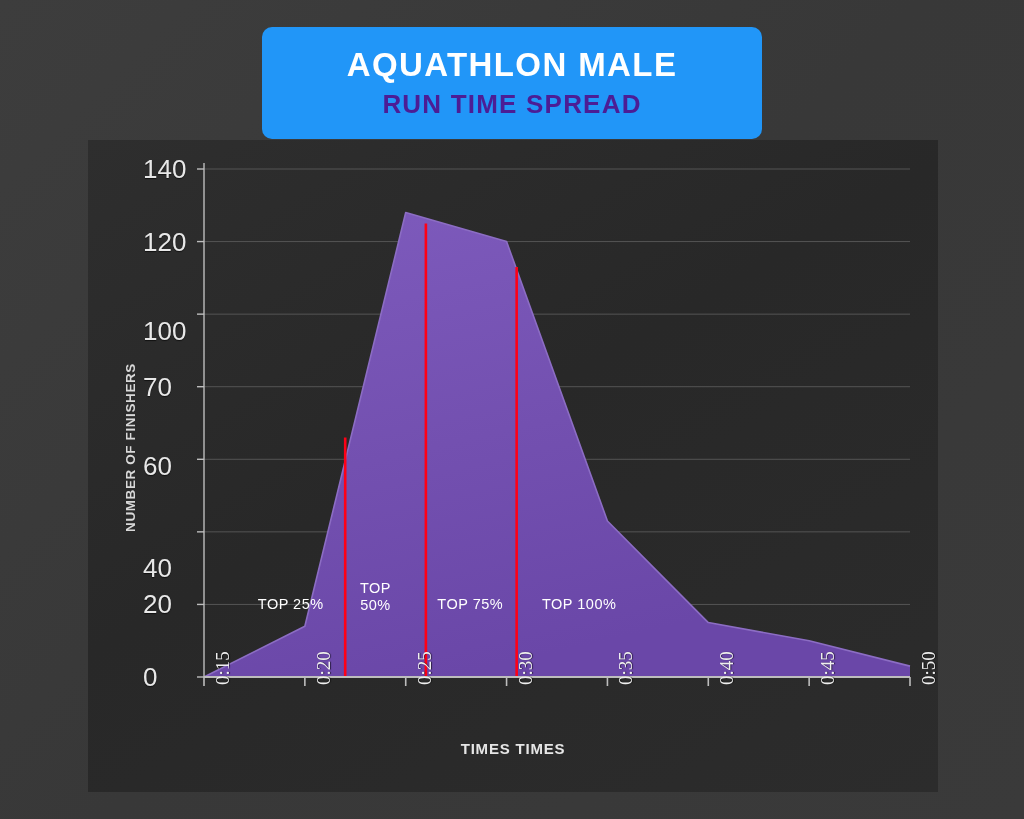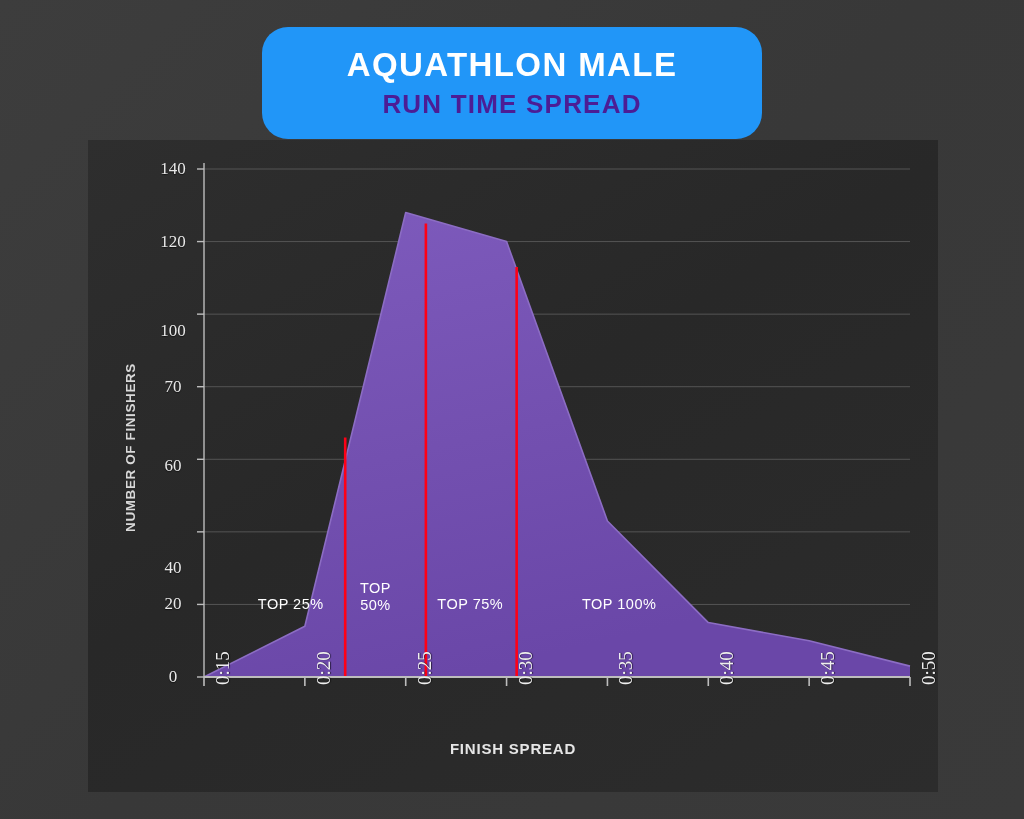--- a/index.html
+++ b/index.html
@@ -22,21 +22,21 @@
   }
 
   
   .title-badge {
     position: absolute;
     left: 262px;
     top: 27px;
     width: 500px;
     height: 112px;
     background: #2196f8;
-    border-radius: 26px;
+    border-radius: 10px;
     box-sizing: border-box;
     display: flex;
     flex-direction: column;
     align-items: center;
     justify-content: center;
     z-index: 5;
   }
   .title-main {
     color: #ffffff;
     font-size: 33px;
@@ -70,24 +70,24 @@
     position: absolute;
     left: 0;
     top: 0;
   }
 
   
   .ytick {
     position: absolute;
     right: 0;
     width: 60px;
-    text-align: center;
+    text-align: left;
     color: #e8e8e8;
-    font-size: 17px;
-    font-family: Liberation Serif, serif;
+    font-size: 26px;
+    font-family: Liberation Sans, sans-serif;
     transform: translateY(-50%);
     text-shadow: 0 1px 1px rgba(0,0,0,.6);
   }
   .ytick-wrap {
     position: absolute;
     left: 30px;
     top: 0;
     width: 85px;
     height: 652px;
   }
@@ -218,24 +218,24 @@
         <div class="xtick" style="left: 124px;">0:15</div>
         <div class="xtick" style="left: 224.857px;">0:20</div>
         <div class="xtick" style="left: 325.714px;">0:25</div>
         <div class="xtick" style="left: 426.571px;">0:30</div>
         <div class="xtick" style="left: 527.429px;">0:35</div>
         <div class="xtick" style="left: 628.286px;">0:40</div>
         <div class="xtick" style="left: 729.143px;">0:45</div>
         <div class="xtick" style="left: 830px;">0:50</div>
       </div>
 
-    <div class="xaxis-title">FINISH SPREAD</div>
+    <div class="xaxis-title">TIMES TIMES</div>
 
     <div id="annotation-wrap">
         <div class="pct-label" style="left: 202.737px; top: 464.429px;">TOP 25%</div>
         <div class="pct-label" style="left: 287.457px; top: 457.171px;">TOP
 50%</div>
         <div class="pct-label" style="left: 382.263px; top: 464.429px;">TOP 75%</div>
-        <div class="pct-label" style="left: 491.189px; top: 464.429px; margin-left: 40px;">TOP 100%</div>
+        <div class="pct-label" style="left: 491.189px; top: 464.429px;">TOP 100%</div>
       </div>
 
   </div>
 </div>
 
 </body></html>

